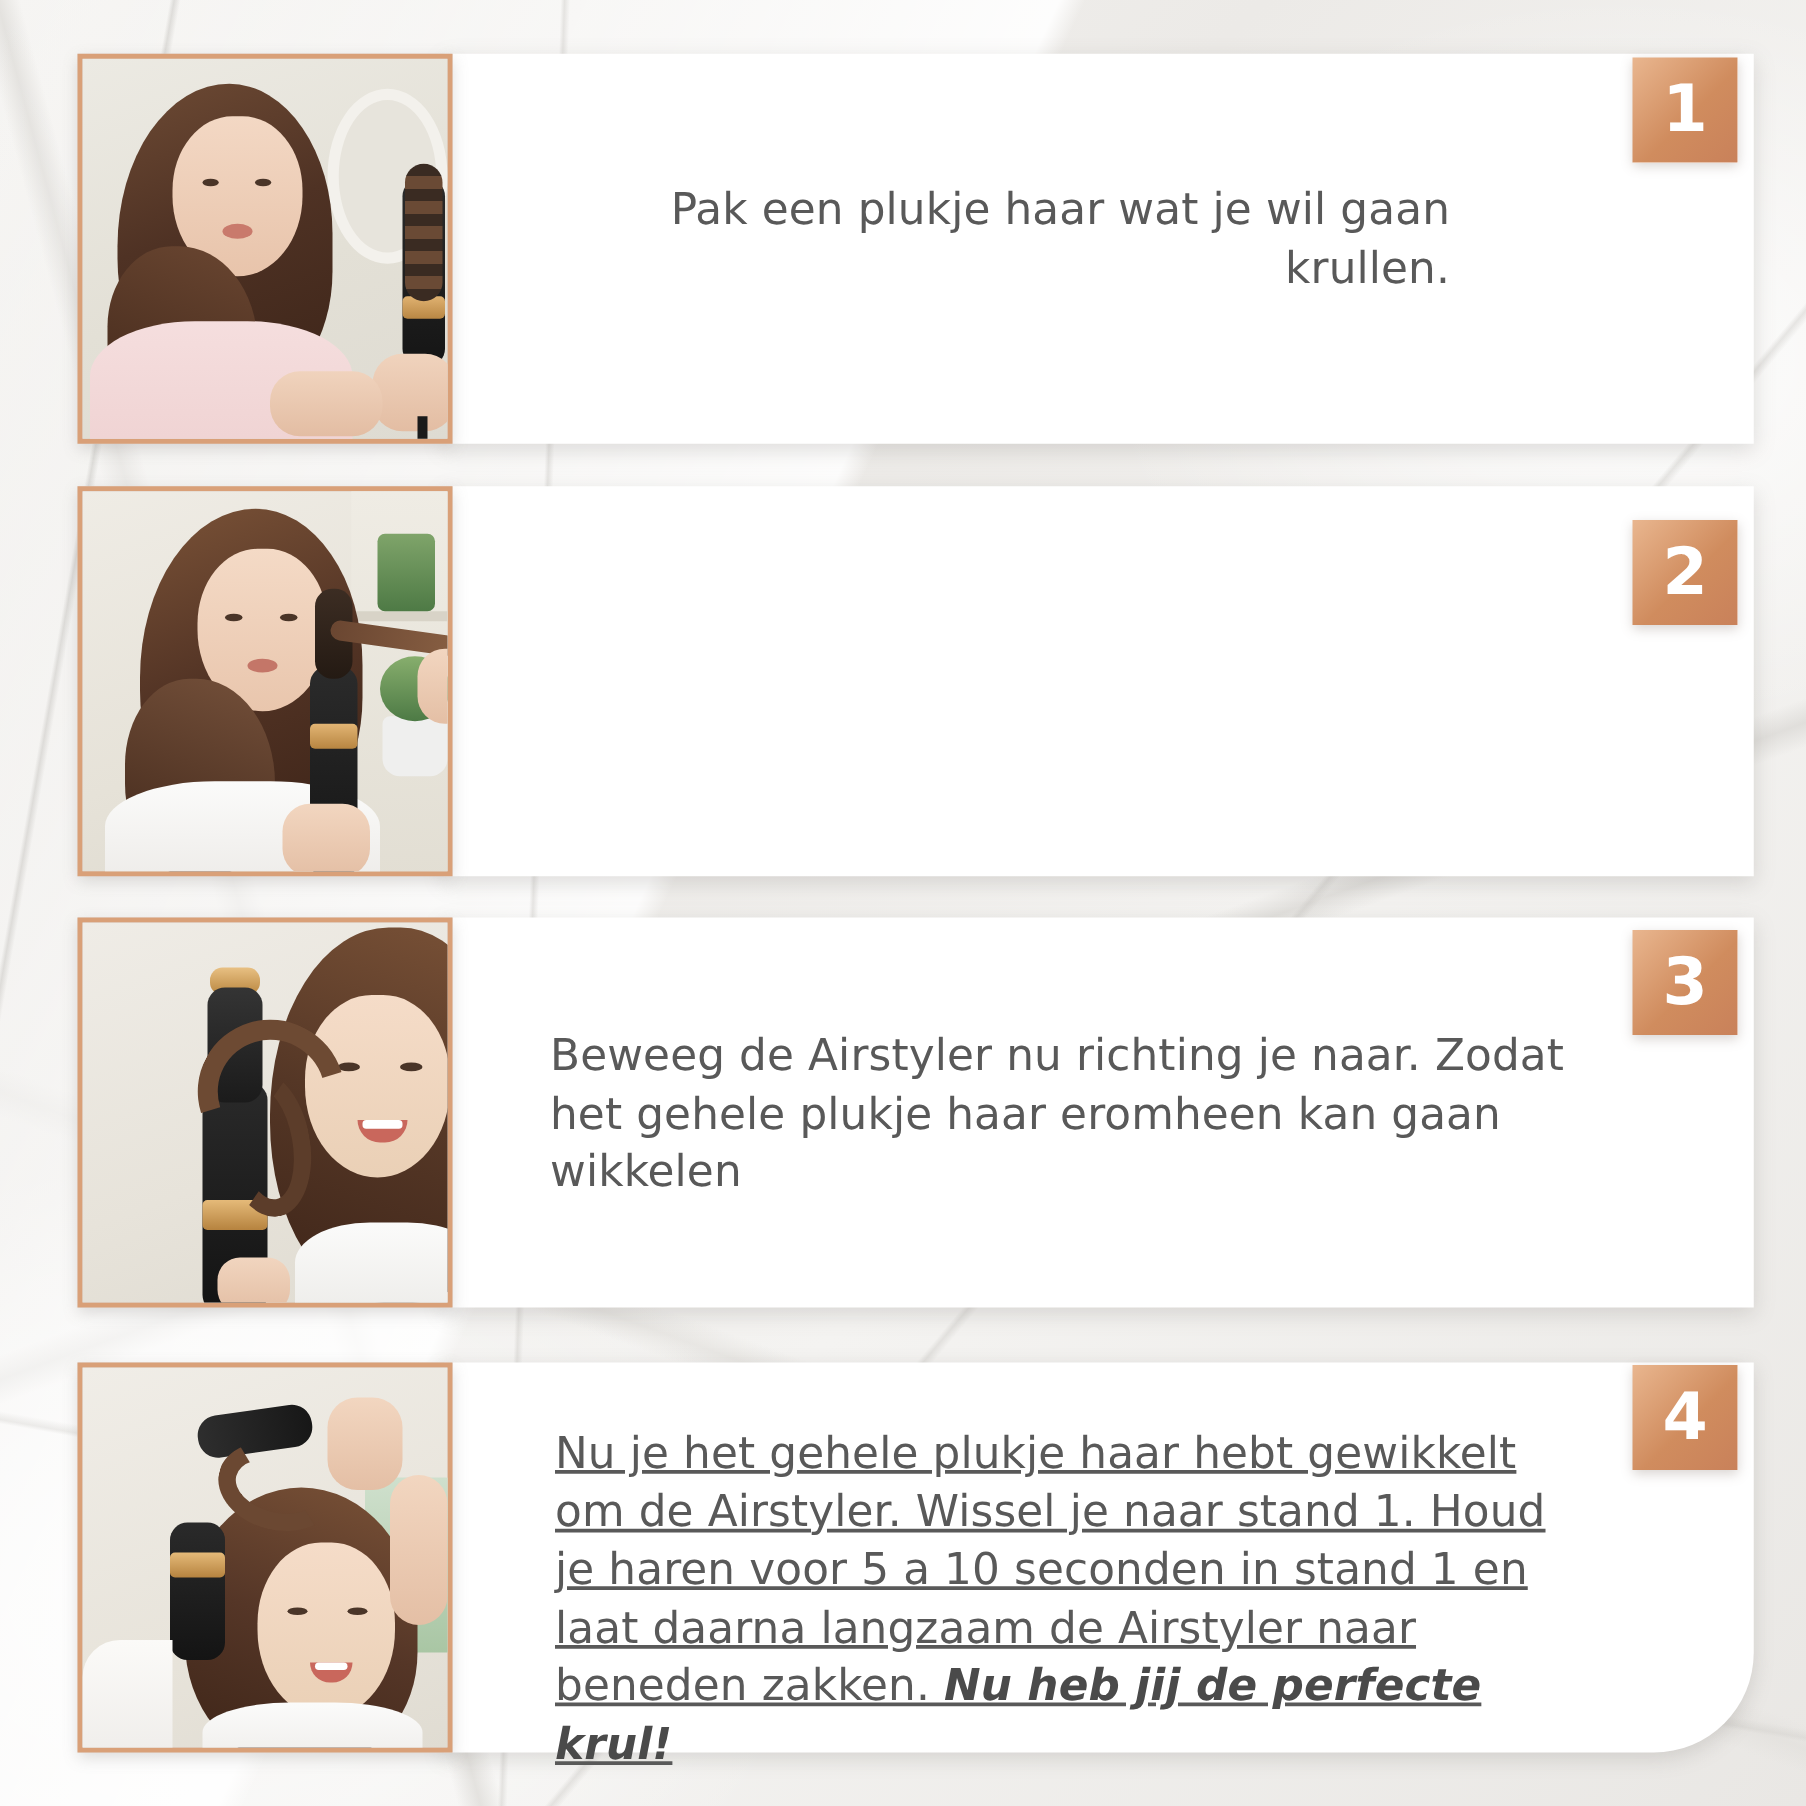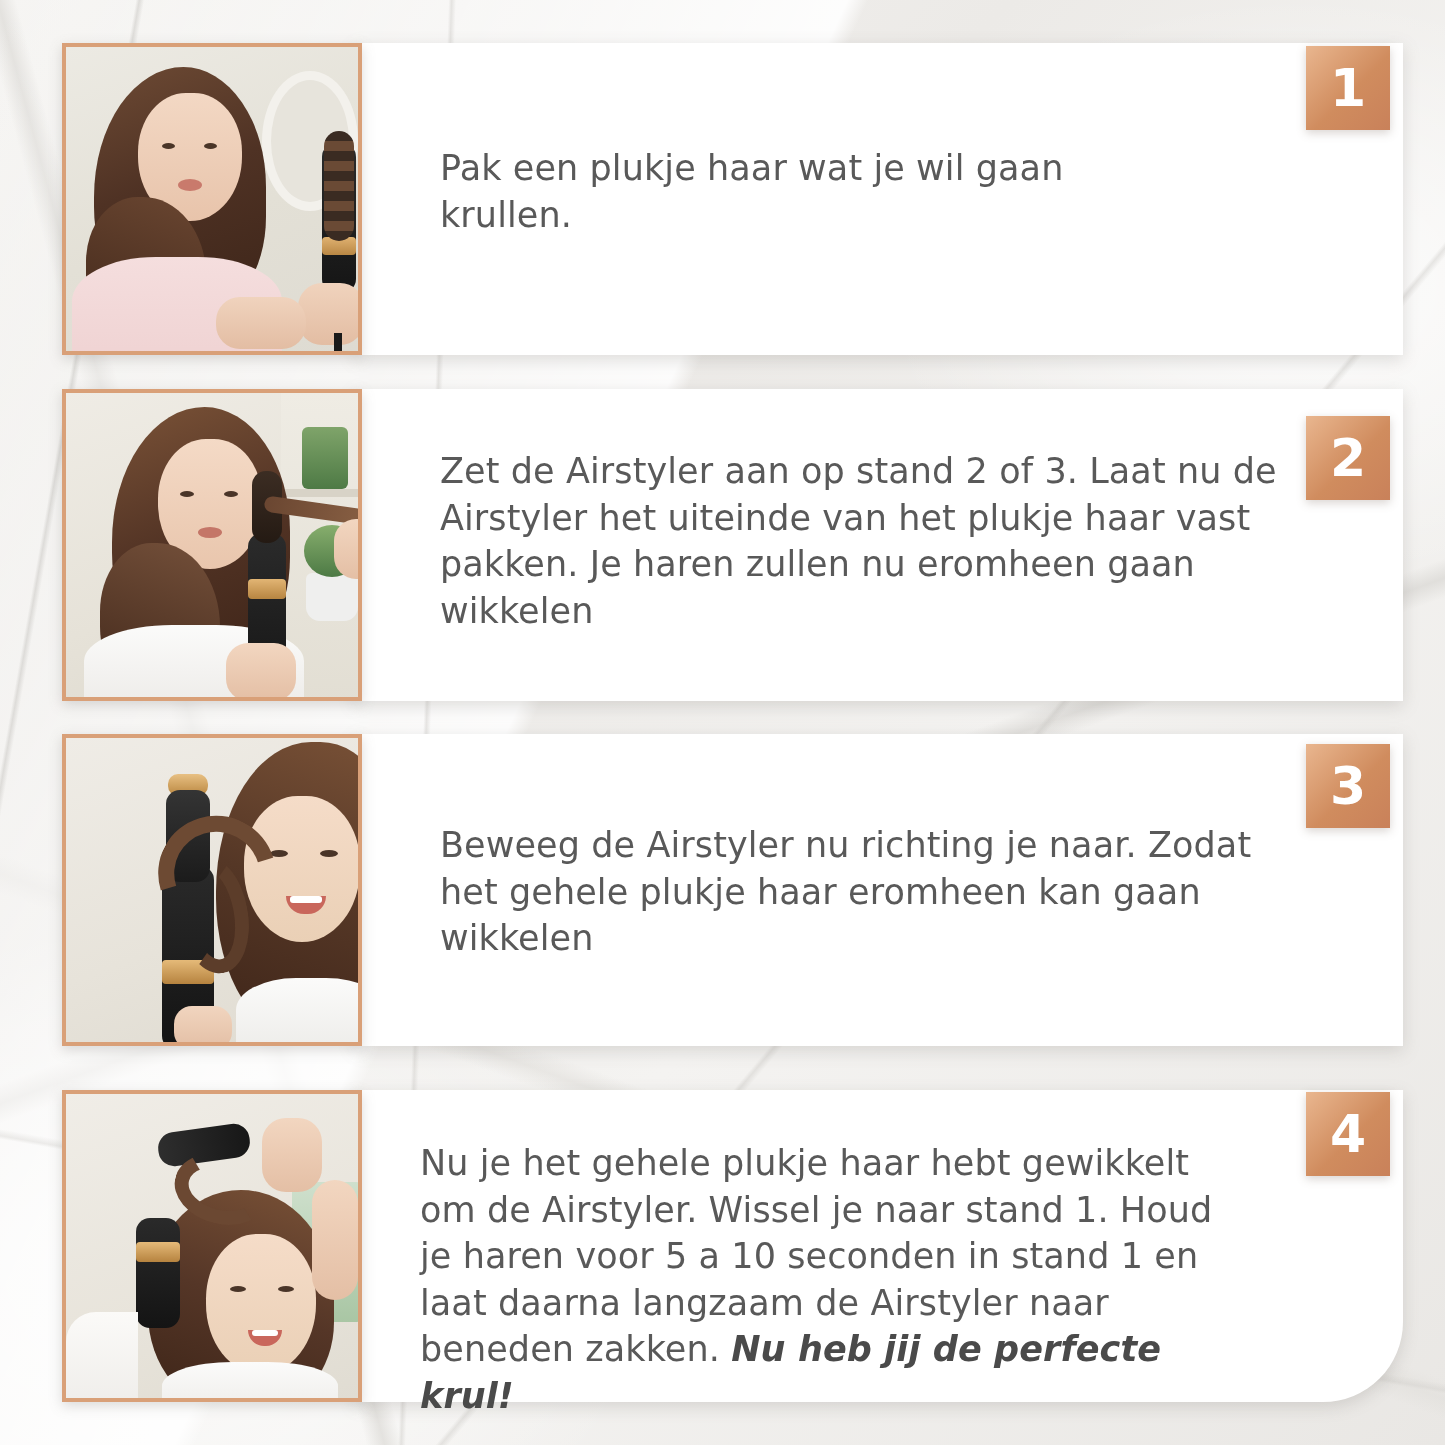--- a/index.html
+++ b/index.html
@@ -112,21 +112,21 @@
       <div class="shirt" style="left:6px;top:210px;width:210px;height:110px;background:linear-gradient(180deg,#f5dede 0%,#efd2d2 100%);"></div>
       <div class="tool" style="left:256px;top:96px;width:34px;height:150px;background:linear-gradient(180deg,#2b2b2b 0%,#151515 100%);"></div>
       <div class="gold" style="left:256px;top:190px;width:34px;height:18px;background:linear-gradient(180deg,#e0b271,#b98744);"></div>
       <div style="position:absolute;left:258px;top:84px;width:30px;height:110px;border-radius:16px;background:repeating-linear-gradient(180deg,#3a2b22 0 10px,#6a4a35 10px 20px);"></div>
       <div style="position:absolute;left:232px;top:236px;width:66px;height:62px;border-radius:24px;background:linear-gradient(180deg,#f0d3bd,#e3bda3);"></div>
       <div style="position:absolute;left:150px;top:250px;width:90px;height:52px;border-radius:24px;background:linear-gradient(180deg,#f0d3bd,#e3bda3);"></div>
       <div style="position:absolute;left:268px;top:286px;width:8px;height:26px;background:#1a1a1a;"></div>
     </div>
   </div>
 
-  <div class="txt" style="left:440px; top:145px; width:720px;">Pak een plukje haar wat je wil gaan krullen.</div>
+  <div class="txt" style="left:440px; top:145px; width:720px;text-align:right;">Pak een plukje haar wat je wil gaan krullen.</div>
 
   <div class="card" style="left:355px; top:389px; width:1048px; height:312px;"></div>
 
   <div class="badge" style="left:1306px; top:416px;">
     <span>2</span>
   </div>
 
   <div class="thumb" style="left:62px; top:389px; width:300px; height:312px;">
     <div class="scene">
       <div class="wall" style="background:linear-gradient(160deg,#efece5 0%,#e6e2d8 60%,#ddd9ce 100%);"></div>
@@ -144,21 +144,20 @@
       <div class="shirt" style="left:18px;top:232px;width:220px;height:90px;background:linear-gradient(180deg,#fbfbfa,#eceae7);"></div>
       <div class="tool" style="left:182px;top:140px;width:38px;height:170px;background:linear-gradient(180deg,#2b2b2b 0%,#141414 100%);"></div>
       <div class="gold" style="left:182px;top:186px;width:38px;height:20px;background:linear-gradient(180deg,#e2b574,#b78541);"></div>
       <div style="position:absolute;left:186px;top:78px;width:30px;height:72px;border-radius:14px;background:linear-gradient(180deg,#3c2d23,#241a13);"></div>
       <div style="position:absolute;left:198px;top:110px;width:110px;height:16px;border-radius:8px;background:linear-gradient(90deg,#6a4631,#8a6144);transform:rotate(8deg);"></div>
       <div style="position:absolute;left:268px;top:126px;width:48px;height:60px;border-radius:22px;background:linear-gradient(180deg,#f2d6c0,#e4bfa5);"></div>
       <div style="position:absolute;left:160px;top:250px;width:70px;height:58px;border-radius:22px;background:linear-gradient(180deg,#f2d6c0,#e4bfa5);"></div>
     </div>
   </div>
 
-  <div class="txt" style="left:440px; top:448px; width:840px;">Zet de Airstyler aan op stand 2 of 3. Laat nu de Airstyler het uiteinde van het plukje haar vast pakken. Je haren zullen nu eromheen gaan wikkelen</div>
 
   <div class="card" style="left:355px; top:734px; width:1048px; height:312px;"></div>
 
   <div class="badge" style="left:1306px; top:744px;">
     <span>3</span>
   </div>
 
   <div class="thumb" style="left:62px; top:734px; width:300px; height:312px;">
     <div class="scene">
       <div class="wall" style="background:linear-gradient(160deg,#efece6 0%,#e7e3da 60%,#dfdbd1 100%);"></div>
@@ -201,17 +200,17 @@
       <div class="gold" style="left:70px;top:148px;width:44px;height:20px;background:linear-gradient(180deg,#e5ba79,#b6833f);"></div>
       <div style="position:absolute;left:92px;top:34px;width:92px;height:34px;border-radius:16px;background:linear-gradient(90deg,#2e2e2e,#171717);transform:rotate(-8deg);"></div>
       <div style="position:absolute;left:108px;top:60px;width:96px;height:70px;border-radius:50%;border:14px solid #6b4832;border-top-color:transparent;border-right-color:transparent;transform:rotate(14deg);"></div>
       <div style="position:absolute;left:196px;top:24px;width:60px;height:74px;border-radius:24px;background:linear-gradient(180deg,#f2d6c0,#e4bfa5);"></div>
       <div style="position:absolute;left:246px;top:86px;width:46px;height:120px;border-radius:24px;background:linear-gradient(180deg,#f2d6c0,#e4bfa5);"></div>
       <div class="shirt" style="left:96px;top:268px;width:176px;height:60px;background:linear-gradient(180deg,#fbfbfa,#eceae7);"></div>
       <div style="position:absolute;left:0px;top:218px;width:72px;height:96px;border-radius:30px 0 0 0;background:linear-gradient(180deg,#fbfaf8,#efedea);"></div>
     </div>
   </div>
 
-  <div class="txt" style="left:420px; top:1140px; width:820px;">
+  <div class="txt" style="left:444px; top:1140px; width:820px;text-decoration:underline;">
     <span>Nu je het gehele plukje haar hebt gewikkelt om de Airstyler. Wissel je naar stand 1. Houd je haren voor 5 a 10 seconden in stand 1 en laat daarna langzaam de Airstyler naar beneden zakken. </span><b>Nu heb jij de perfecte krul!</b>
   </div>
 
 </div>
 
 </body></html>

